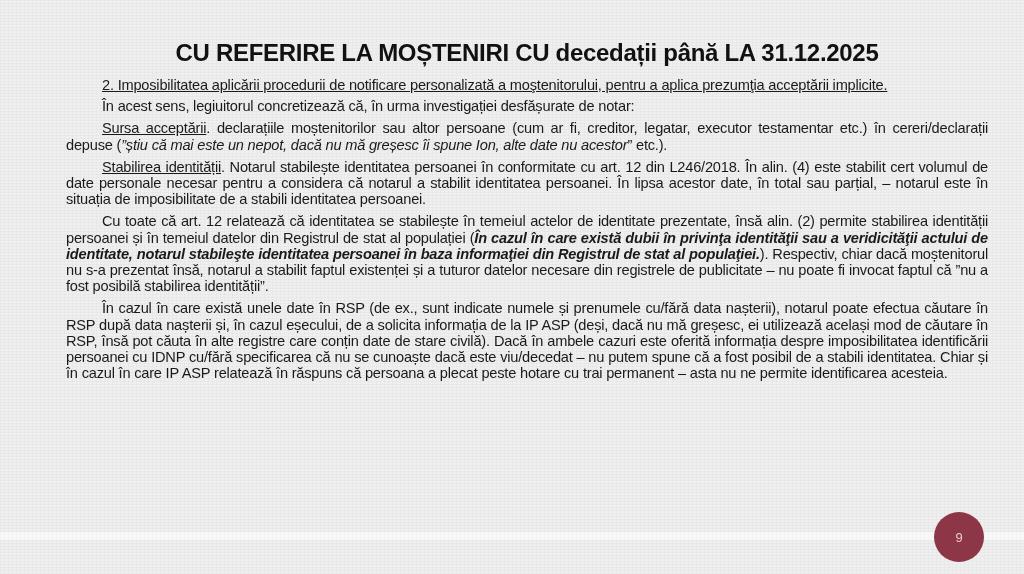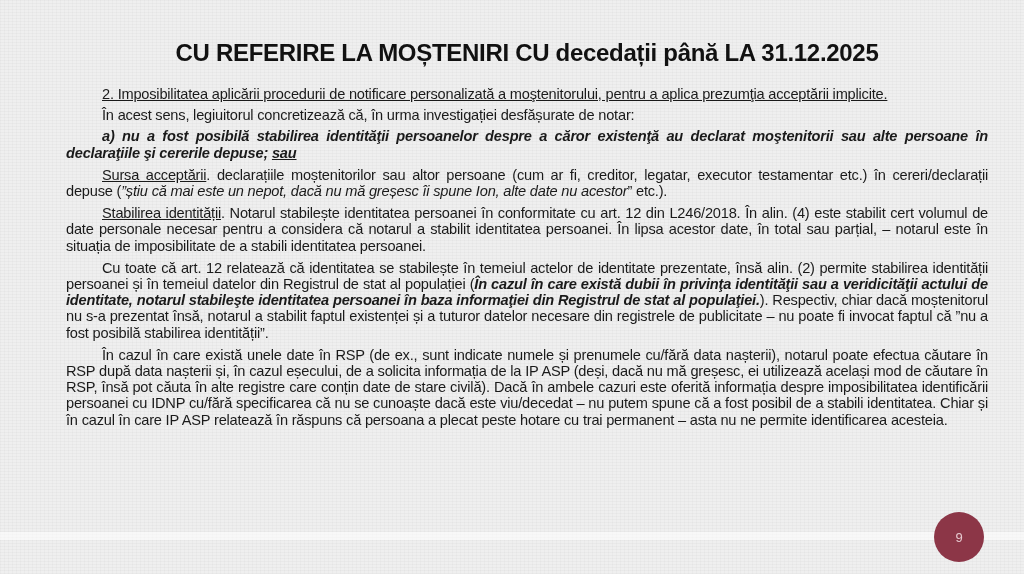--- a/index.html
+++ b/index.html
@@ -35,21 +35,21 @@
       font-family: "Liberation Sans", "DejaVu Sans", sans-serif;
       font-weight: bold;
       font-size: 24px;
       letter-spacing: -0.3px;
       color: #111;
       margin: 15px;
     }
     .content {
       position: absolute;
       left: 66px;
-      top: 86px;
+      top: 77px;
       width: 922px;
       font-size: 14.6px;
       line-height: 16.2px;
       text-align: justify;
       letter-spacing: -0.2px;
     }
     .content p {
       margin: 0 0 5px 0;
       text-indent: 0;
     }
@@ -94,21 +94,20 @@
 
 <div class="band"></div>
 
 <h1 class="title">CU REFERIRE LA MOȘTENIRI CU decedații până LA 31.12.2025</h1>
 
 <div class="content">
   <p><span class="indent"></span><span class="heading">2. Imposibilitatea aplicării procedurii de notificare personalizată a moştenitorului, pentru a aplica prezumţia acceptării implicite.</span></p>
 
   <p><span class="indent"></span><span>În acest sens, legiuitorul concretizează că, în urma investigației desfășurate de notar:</span></p>
 
-  <p><span class="indent"></span><span class="italic-bold">a) nu a fost posibilă stabilirea identităţii persoanelor despre a căror existenţă au declarat moştenitorii sau alte persoane în declaraţiile şi cererile depuse; </span><span class="italic-bold u">sau</span></p>
 
   <p class="p-gap"><span class="indent"></span><span class="u">Sursa acceptării</span><span>. declarațiile moștenitorilor sau altor persoane (cum ar fi, creditor, legatar, executor testamentar etc.) în cereri/declarații depuse (</span><span class="italic">”știu că mai este un nepot, dacă nu mă greșesc îi spune Ion, alte date nu acestor</span><span>” etc.).</span></p>
 
   <p class="p-gap"><span class="indent"></span><span class="u">Stabilirea identității</span><span>. Notarul stabilește identitatea persoanei în conformitate cu art. 12 din L246/2018. În alin. (4) este stabilit cert volumul de date personale necesar pentru a considera că notarul a stabilit identitatea persoanei. În lipsa acestor date, în total sau parțial, – notarul este în situația de imposibilitate de a stabili identitatea persoanei.</span></p>
 
   <p class="p-gap"><span class="indent"></span><span>Cu toate că art. 12 relatează că identitatea se stabilește în temeiul actelor de identitate prezentate, însă alin. (2) permite stabilirea identității persoanei și în temeiul datelor din Registrul de stat al populației (</span><span class="italic-bold">În cazul în care există dubii în privinţa identităţii sau a veridicităţii actului de identitate, notarul stabileşte identitatea persoanei în baza informaţiei din Registrul de stat al populaţiei.</span><span>). Respectiv, chiar dacă moștenitorul nu s-a prezentat însă, notarul a stabilit faptul existenței și a tuturor datelor necesare din registrele de publicitate – nu poate fi invocat faptul că ”nu a fost posibilă stabilirea identității”.</span></p>
 
   <p class="p-gap"><span class="indent"></span><span>În cazul în care există unele date în RSP (de ex., sunt indicate numele și prenumele cu/fără data nașterii), notarul poate efectua căutare în RSP după data nașterii și, în cazul eșecului, de a solicita informația de la IP ASP (deși, dacă nu mă greșesc, ei utilizează același mod de căutare în RSP, însă pot căuta în alte registre care conțin date de stare civilă). Dacă în ambele cazuri este oferită informația despre imposibilitatea identificării persoanei cu IDNP cu/fără specificarea că nu se cunoaște dacă este viu/decedat – nu putem spune că a fost posibil de a stabili identitatea. Chiar și în cazul în care IP ASP relatează în răspuns că persoana a plecat peste hotare cu trai permanent – asta nu ne permite identificarea acesteia.</span></p>
 </div>
 

